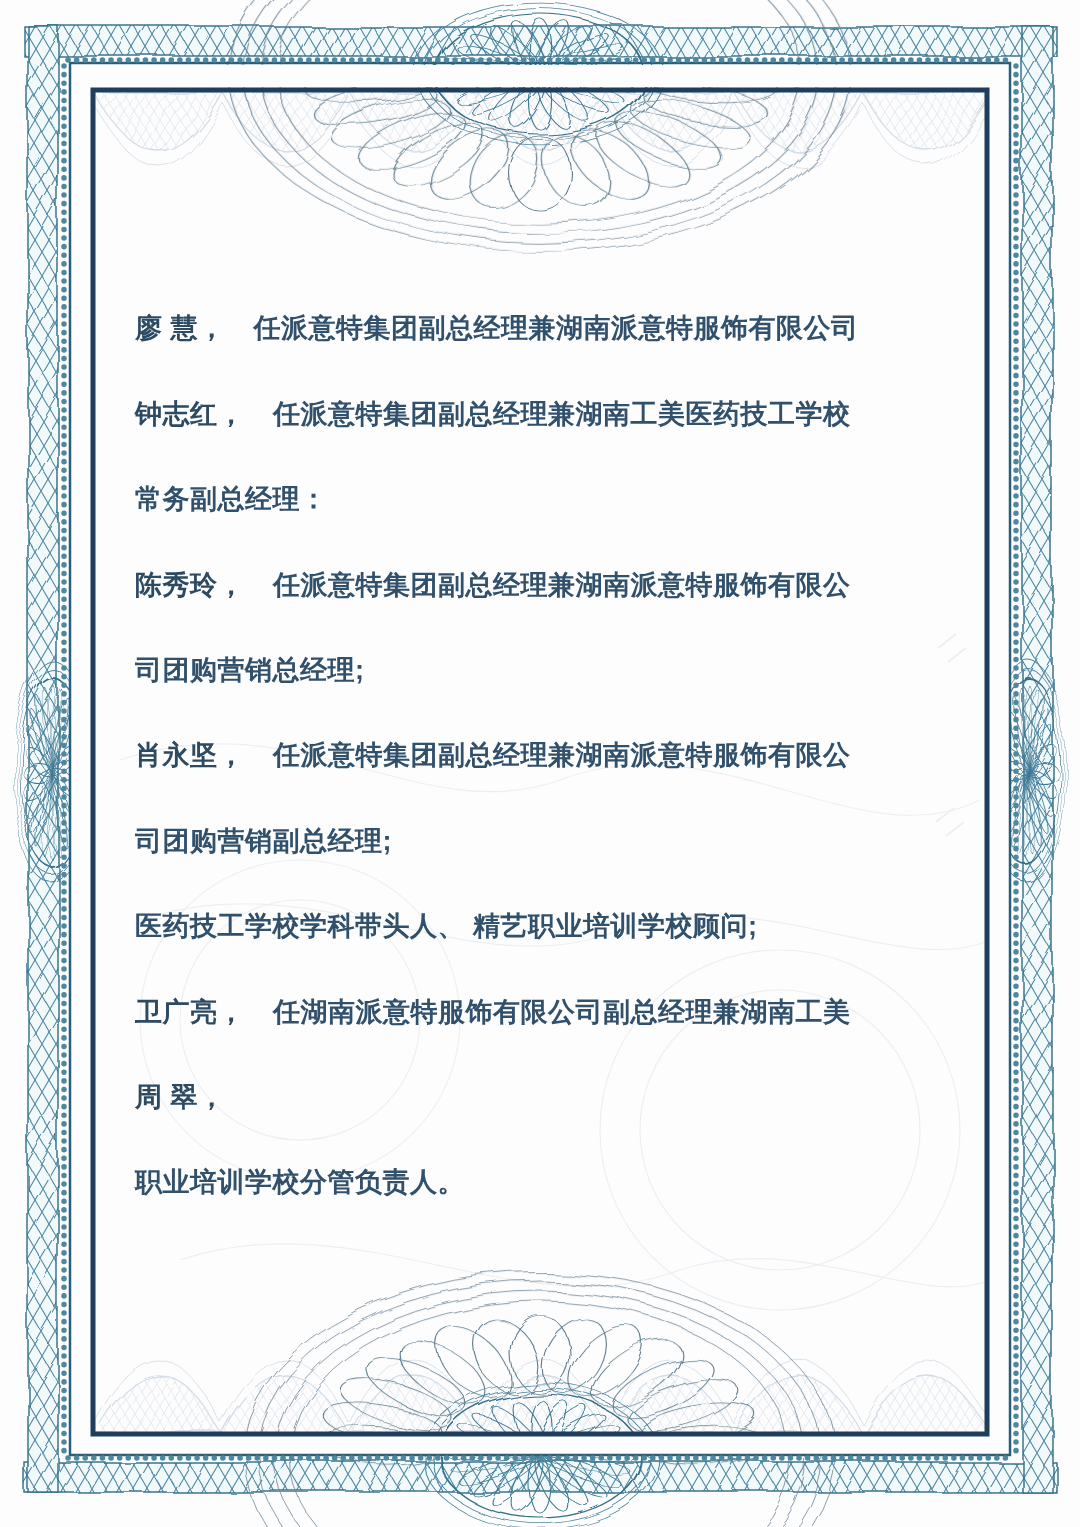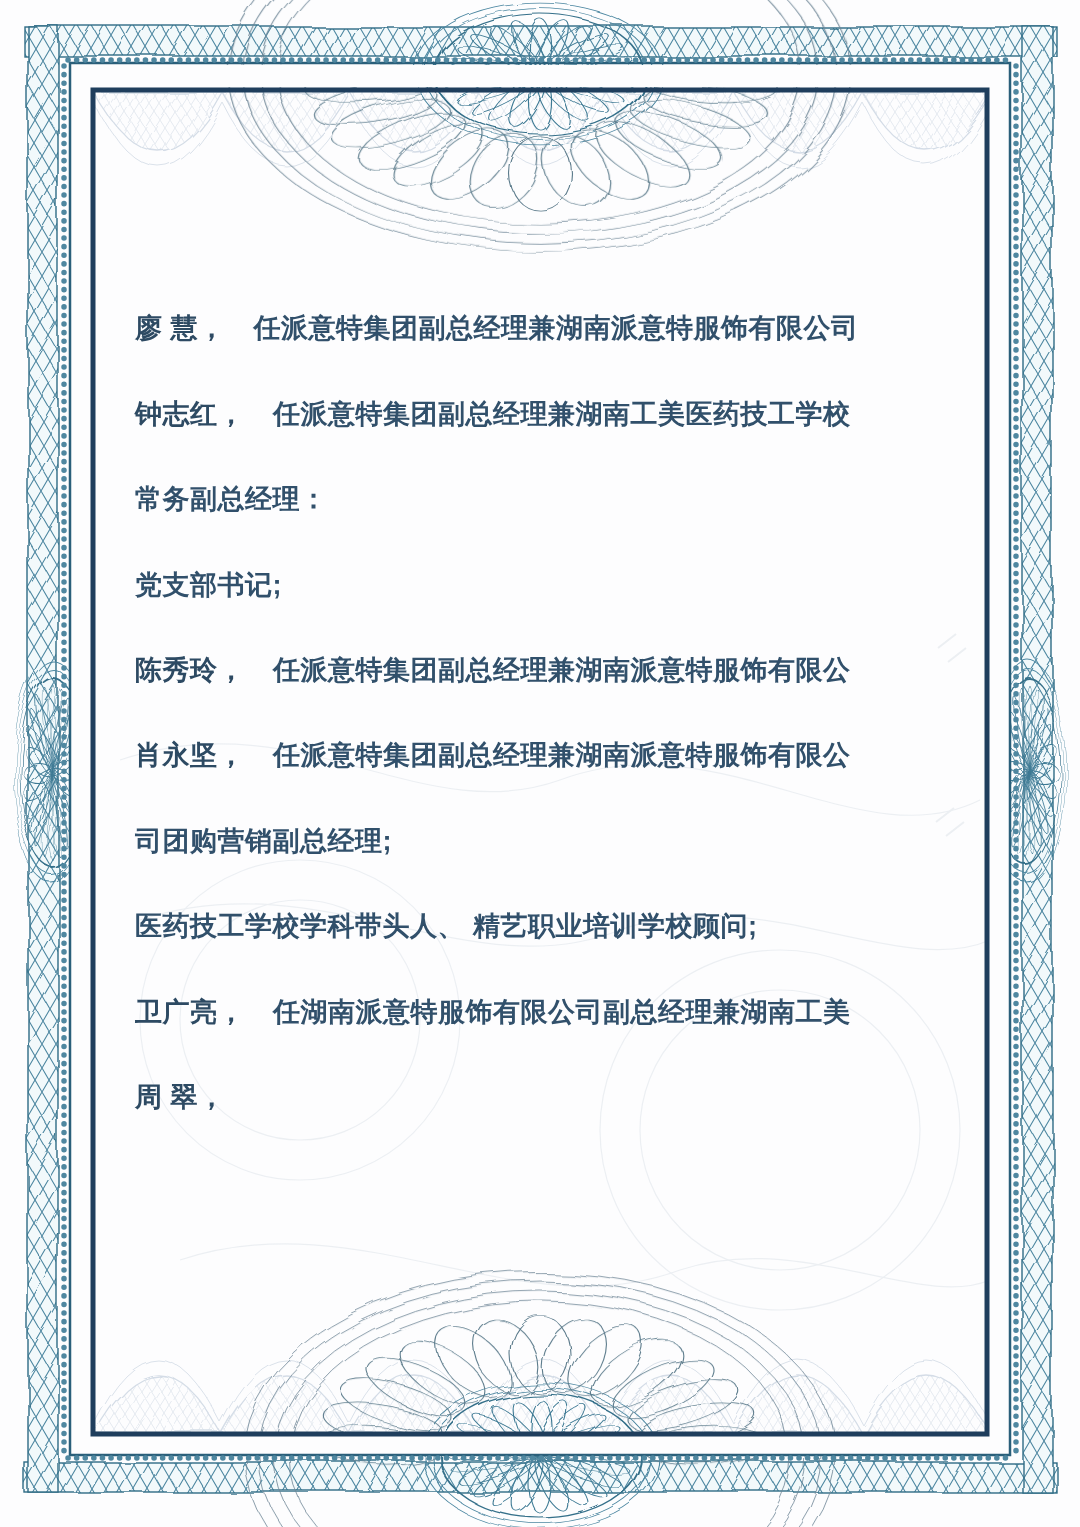--- a/index.html
+++ b/index.html
@@ -173,40 +173,44 @@
     <span class="t-rest">任派意特集团副总经理兼湖南派意特服饰有限公司</span>
   </div>
   <div class="line first">
     <span class="t-name">钟志红，</span>
     <span class="t-rest">任派意特集团副总经理兼湖南工美医药技工学校</span>
   </div>
   <div class="line">
     <span class="t-name"></span>
     <span class="t-rest">常务副总经理：</span>
   </div>
-  <div class="line">
-    <span class="t-name"></span>
-    <span class="t-rest">党支部书记;</span>
-  </div>
   <div class="line first">
     <span class="t-name">陈秀玲，</span>
     <span class="t-rest">任派意特集团副总经理兼湖南派意特服饰有限公</span>
   </div>
+  <div class="line">
+    <span class="t-name"></span>
+    <span class="t-rest">司团购营销总经理;</span>
+  </div>
   <div class="line first">
     <span class="t-name">肖永坚，</span>
     <span class="t-rest">任派意特集团副总经理兼湖南派意特服饰有限公</span>
   </div>
   <div class="line">
     <span class="t-name"></span>
     <span class="t-rest">司团购营销副总经理;</span>
   </div>
   <div class="line">
     <span class="t-name"></span>
     <span class="t-rest">医药技工学校学科带头人、 精艺职业培训学校顾问;</span>
   </div>
   <div class="line first">
     <span class="t-name">卫广亮，</span>
     <span class="t-rest">任湖南派意特服饰有限公司副总经理兼湖南工美</span>
   </div>
   <div class="line first">
     <span class="t-name">周 翠，</span>
   </div>
+  <div class="line">
+    <span class="t-name"></span>
+    <span class="t-rest">职业培训学校分管负责人。</span>
+  </div>
 </div>
 
 </body></html>

